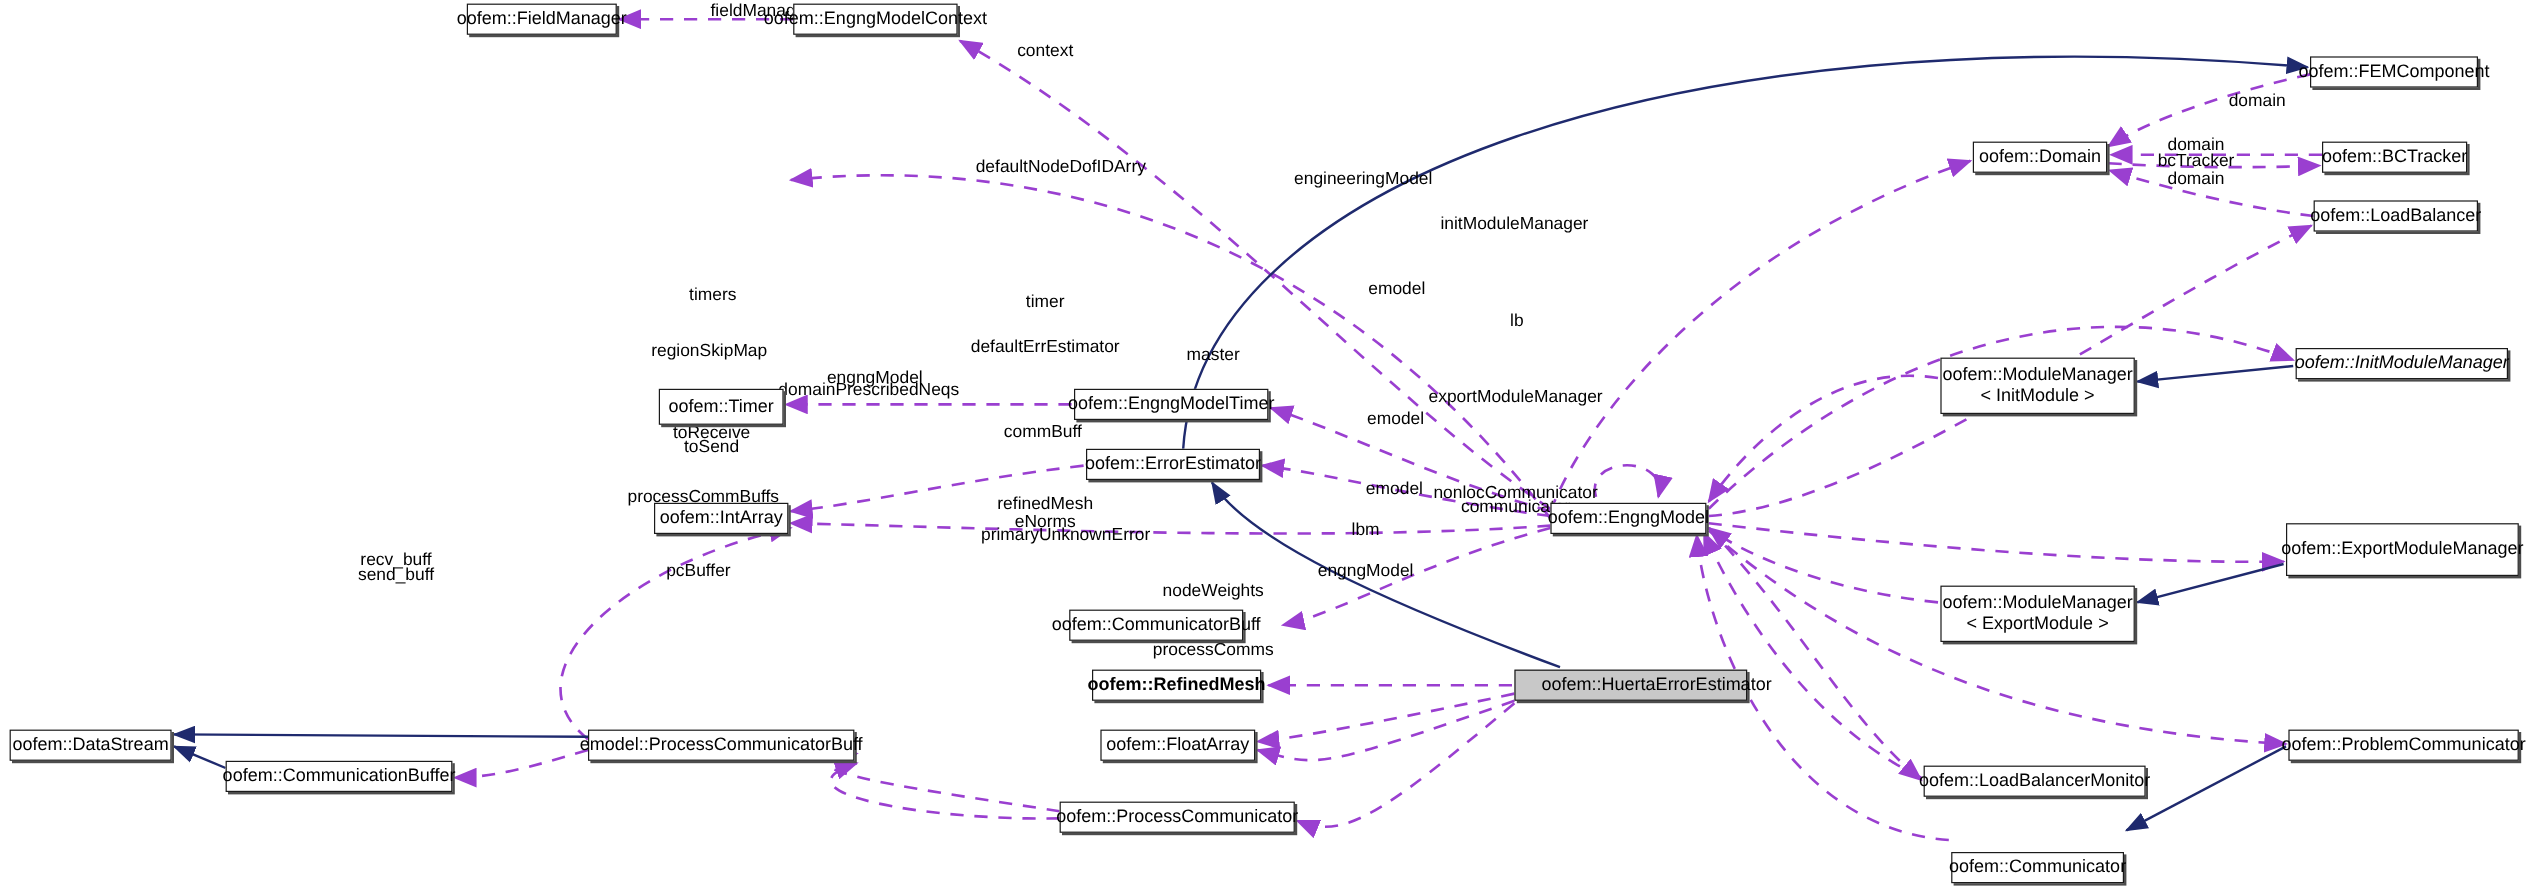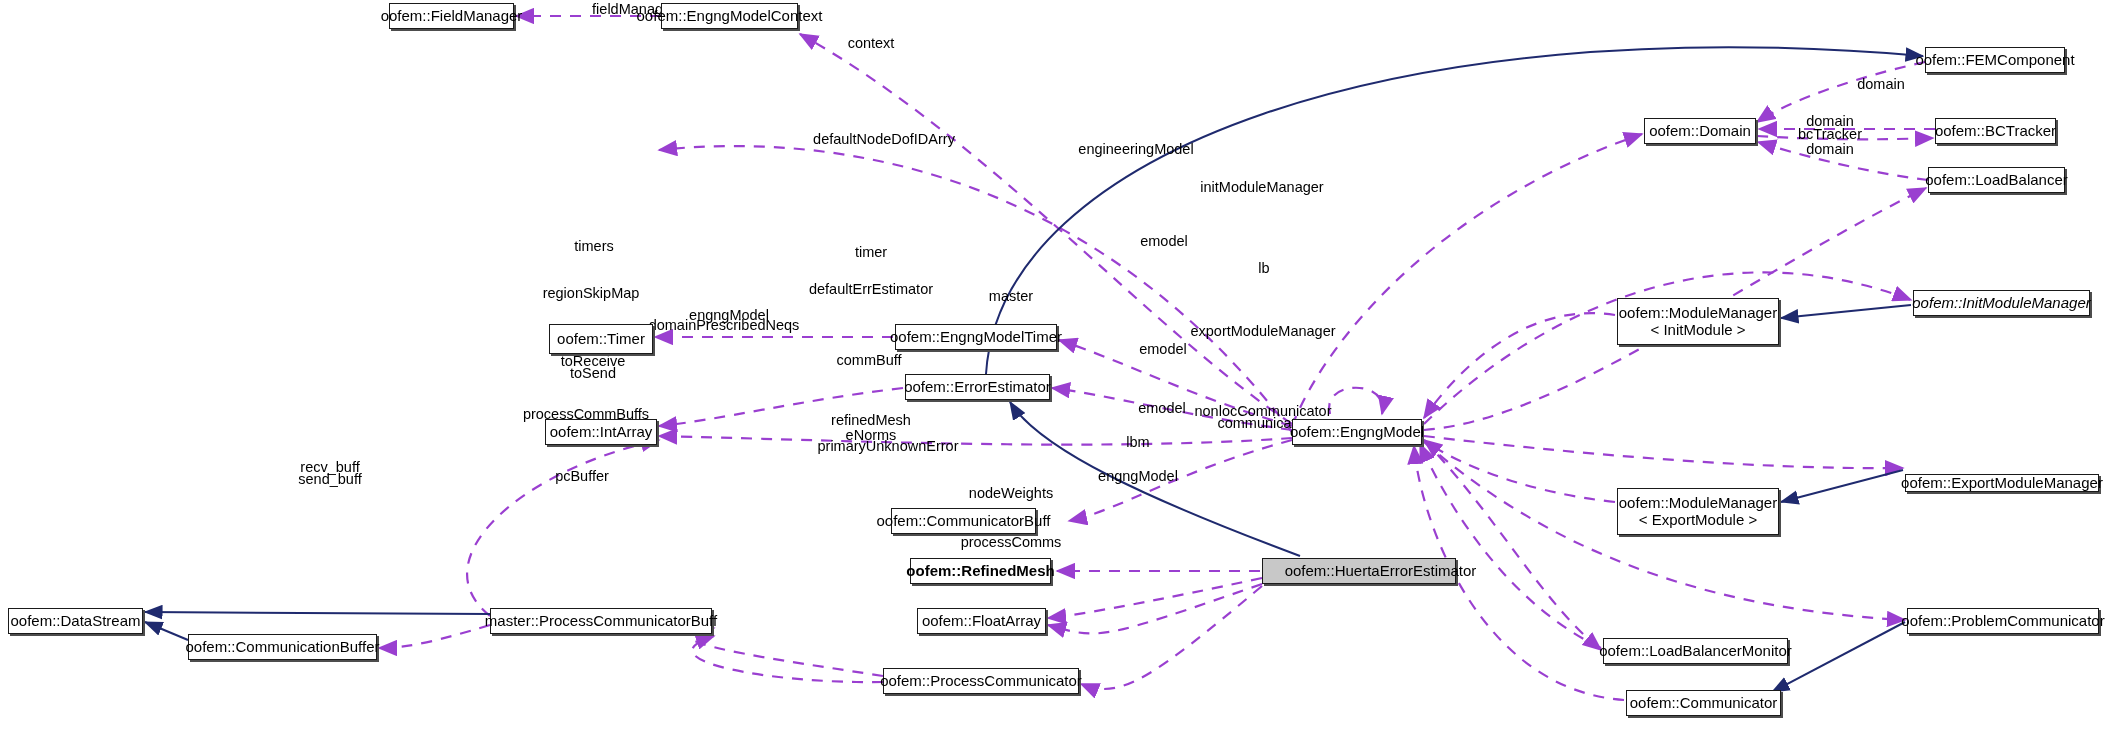--- a/index.html
+++ b/index.html
@@ -191,58 +191,58 @@
       </div>
       <div class="node" style="left: 905px; top: 374px; width: 145px; height: 26px;">
         <span>oofem::ErrorEstimator</span>
       </div>
       <div class="node" style="left: 545px; top: 419px; width: 112px; height: 26px;">
         <span>oofem::IntArray</span>
       </div>
       <div class="node" style="left: 1292px; top: 419px; width: 130px; height: 26px;">
         <span>oofem::EngngModel</span>
       </div>
-      <div class="node" style="left: 1905px; top: 474px; width: 194px; height: 18px;">
+      <div class="node" style="left: 1905px; top: 436px; width: 194px; height: 44px;">
         <span>oofem::ExportModuleManager</span>
       </div>
       <div class="node" style="left: 1617px; top: 488px; width: 162px; height: 47px;">
         <span>oofem::ModuleManager</span>
         <span class="l2">&lt; ExportModule &gt;</span>
       </div>
       <div class="node" style="left: 891px; top: 508px; width: 145px; height: 26px;">
         <span>oofem::CommunicatorBuff</span>
       </div>
       <div class="node" style="left: 910px; top: 558px; width: 141px; height: 26px; font-weight: bold;">
         <span>oofem::RefinedMesh</span>
       </div>
       <div class="node highlight" style="left: 1262px; top: 558px; width: 194px; height: 26px;">
         <span>oofem::HuertaErrorEstimator</span>
       </div>
       <div class="node" style="left: 8px; top: 608px; width: 135px; height: 26px;">
         <span>oofem::DataStream</span>
       </div>
       <div class="node" style="left: 490px; top: 608px; width: 222px; height: 26px;">
-        <span>master::ProcessCommunicatorBuff</span>
+        <span>emodel::ProcessCommunicatorBuff</span>
       </div>
       <div class="node" style="left: 917px; top: 608px; width: 129px; height: 26px;">
         <span>oofem::FloatArray</span>
       </div>
       <div class="node" style="left: 1907px; top: 608px; width: 192px; height: 26px;">
         <span>oofem::ProblemCommunicator</span>
       </div>
       <div class="node" style="left: 188px; top: 634px; width: 189px; height: 26px;">
         <span>oofem::CommunicationBuffer</span>
       </div>
       <div class="node" style="left: 1603px; top: 638px; width: 185px; height: 26px;">
         <span>oofem::LoadBalancerMonitor</span>
       </div>
       <div class="node" style="left: 883px; top: 668px; width: 196px; height: 26px;">
         <span>oofem::ProcessCommunicator</span>
       </div>
-      <div class="node" style="left: 1626px; top: 690px; width: 155px; height: 26px;">
+      <div class="node" style="left: 1626px; top: 710px; width: 144px; height: 26px;">
         <span>oofem::Communicator</span>
       </div>
     </div>
   <div id="labels">
       <div class="edge-label center" style="left: 593px; top: 1px; margin-left: 41px;">fieldManager</div>
       <div class="edge-label center" style="left: 871px; top: 35px;">context</div>
       <div class="edge-label center" style="left: 1881px; top: 76px;">domain</div>
       <div class="edge-label center" style="left: 1830px; top: 113px;">domain</div>
       <div class="edge-label center" style="left: 1830px; top: 126px;">bcTracker</div>
       <div class="edge-label center" style="left: 1830px; top: 141px;">domain</div>

